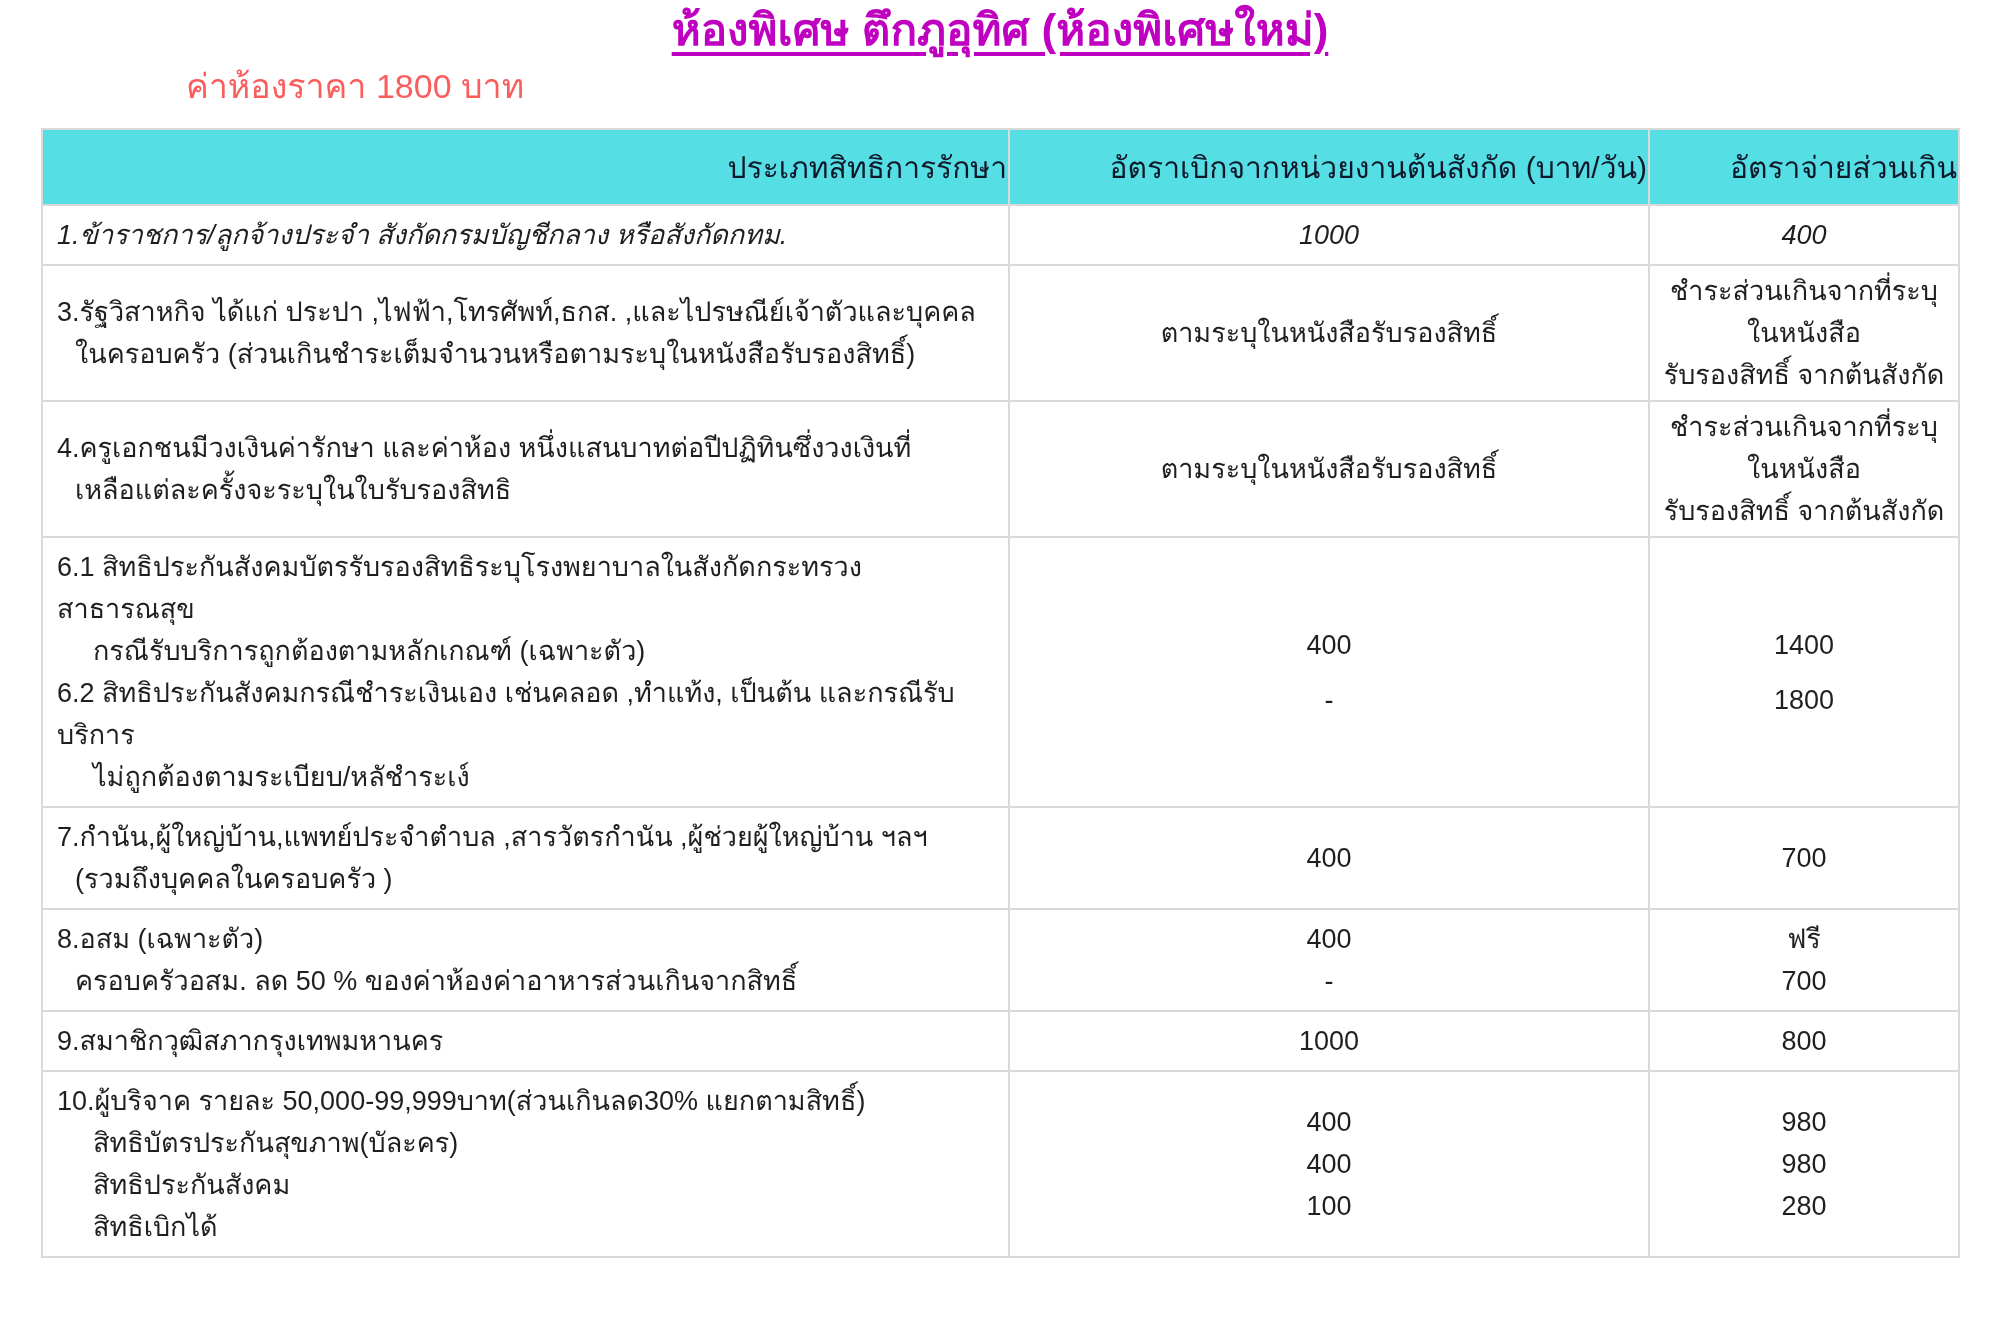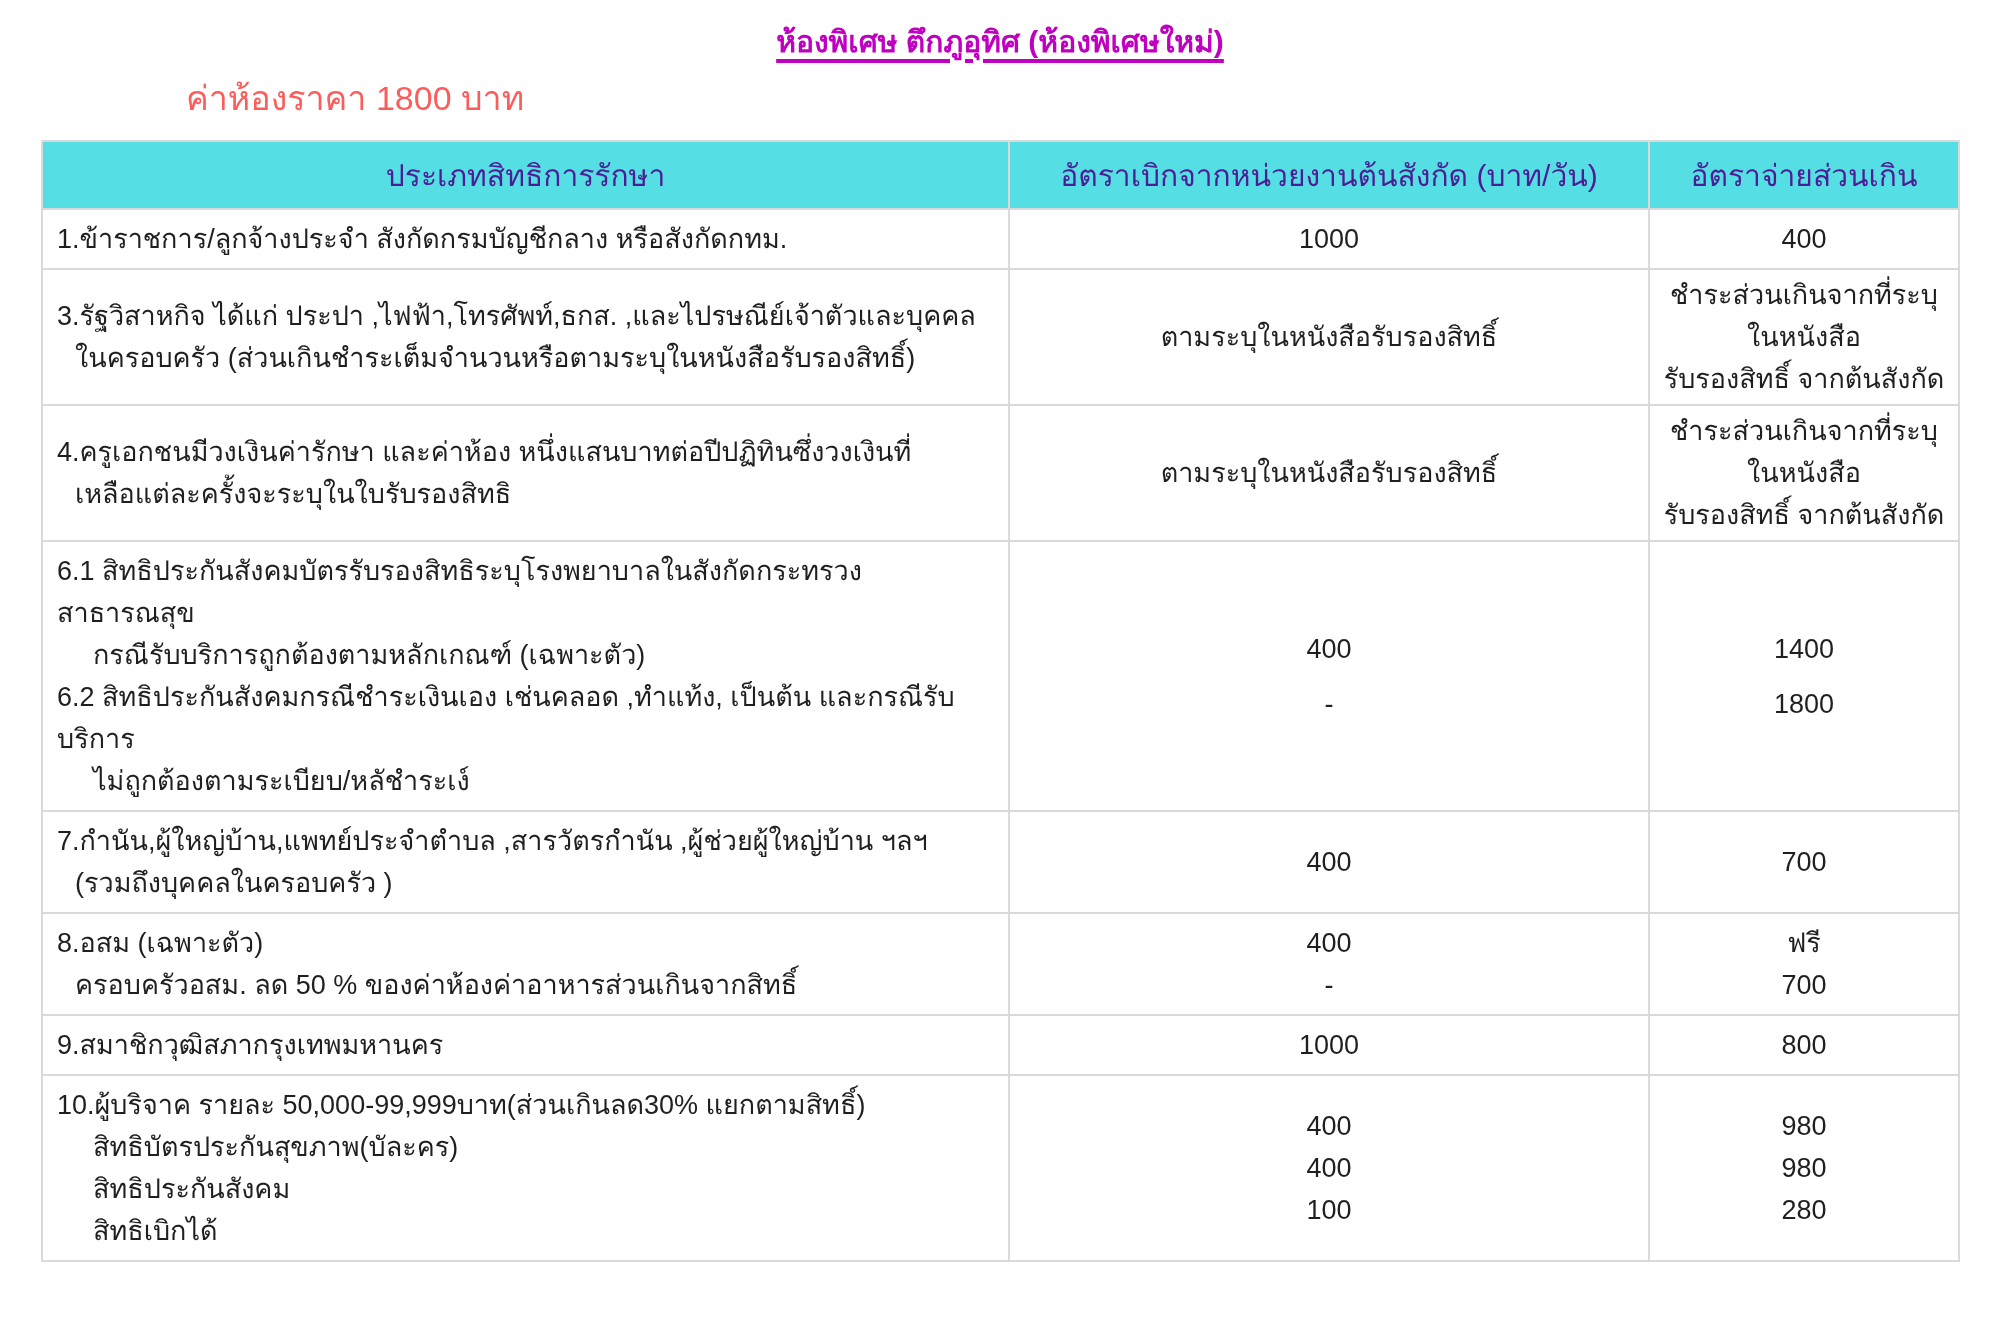--- a/index.html
+++ b/index.html
@@ -14,22 +14,22 @@
   .page{
     position:relative;
     width:2000px;height:1333px;
     background:#ffffff;
     overflow:hidden;
     font-family:"Liberation Sans", sans-serif;
     color:var(--ink);
   }
   .title{
     text-align:center;
-    padding-top:16px;
-    font-size:30px;
+    padding-top:4px;
+    font-size:44px;
     line-height:52px;
     font-weight:bold;
     color:var(--title-color);
     text-decoration:underline;
     text-decoration-thickness:4px;
     text-underline-offset:7px;
   }
   .subtitle{
     margin:10px 0 0 186px;
     font-size:34px;
@@ -42,46 +42,46 @@
     table-layout:fixed;
     width:1917px;
     margin:22px 0 0 41px;
   }
   table.rates col.c1{width:967px;}
   table.rates col.c2{width:640px;}
   table.rates col.c3{width:310px;}
   table.rates th{
     background:var(--header-bg);
     border:2px solid var(--border-color);
-    height:68px;
+    height:76px;
     font-size:30px;
     font-weight:normal;
-    text-align:center;
-    color:#4c1d95;
+    text-align:right;
+    color:#0f172a;
   }
   table.rates td{
     border:2px solid var(--border-color);
     vertical-align:middle;
     font-size:27px;
   }
   td.cell-label{
     text-align:left;
     padding:8px 12px 8px 14px;
     line-height:42px;
   }
   td.cell-num{
     text-align:center;
     line-height:42px;
     padding:4px 6px;
   }
   .line{display:block;}
   .ind1{padding-left:18px;}
   .ind2{padding-left:36px;}
   .gap-top{margin-top:13px;}
-  tr.rh1 {height:55px;}
+  tr.rh1 {height:55px;font-style:italic;}
   tr.rh2 {height:60px;}
   tr.rh3 {height:119px;}
   tr.rh4 {height:96px;}
   tr.rh5 {height:58px;}
   tr.rh6 {height:152px;}
   tr.rh7 {height:89px;}
   tr.rh8 {height:90px;}
   tr.rh9 {height:60px;margin-left:16px;}
   tr.rh10{height:148px;}
 </style>

